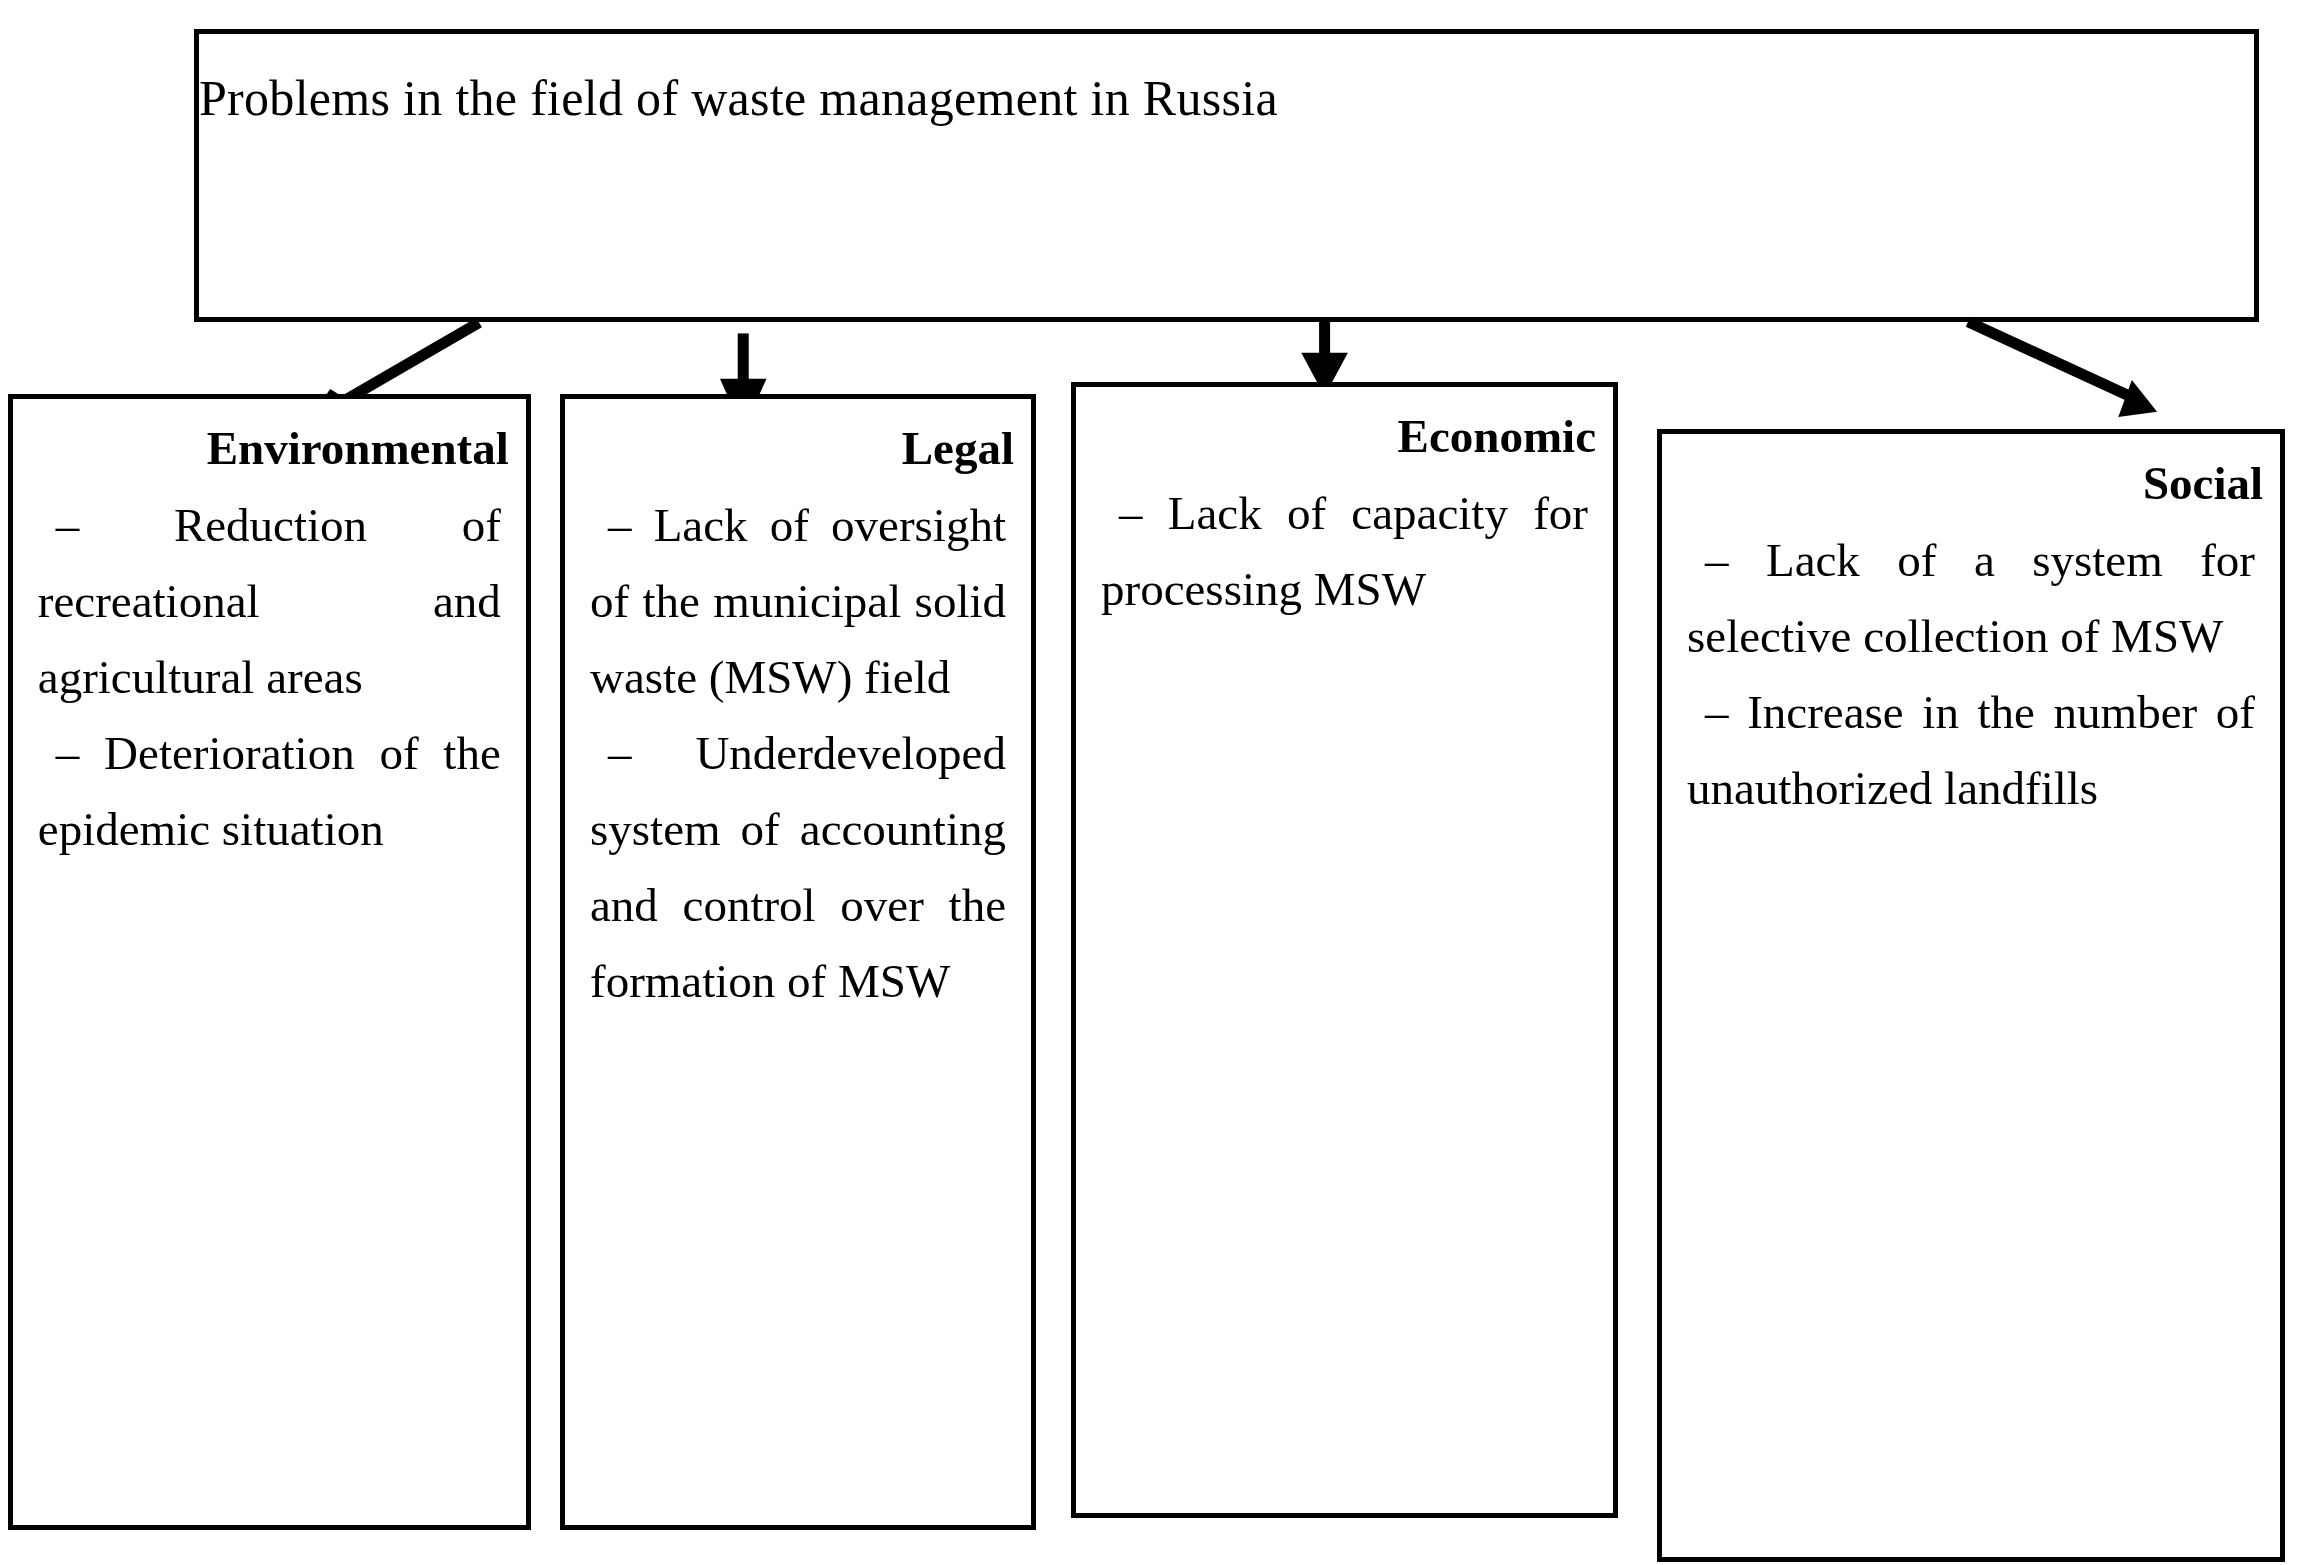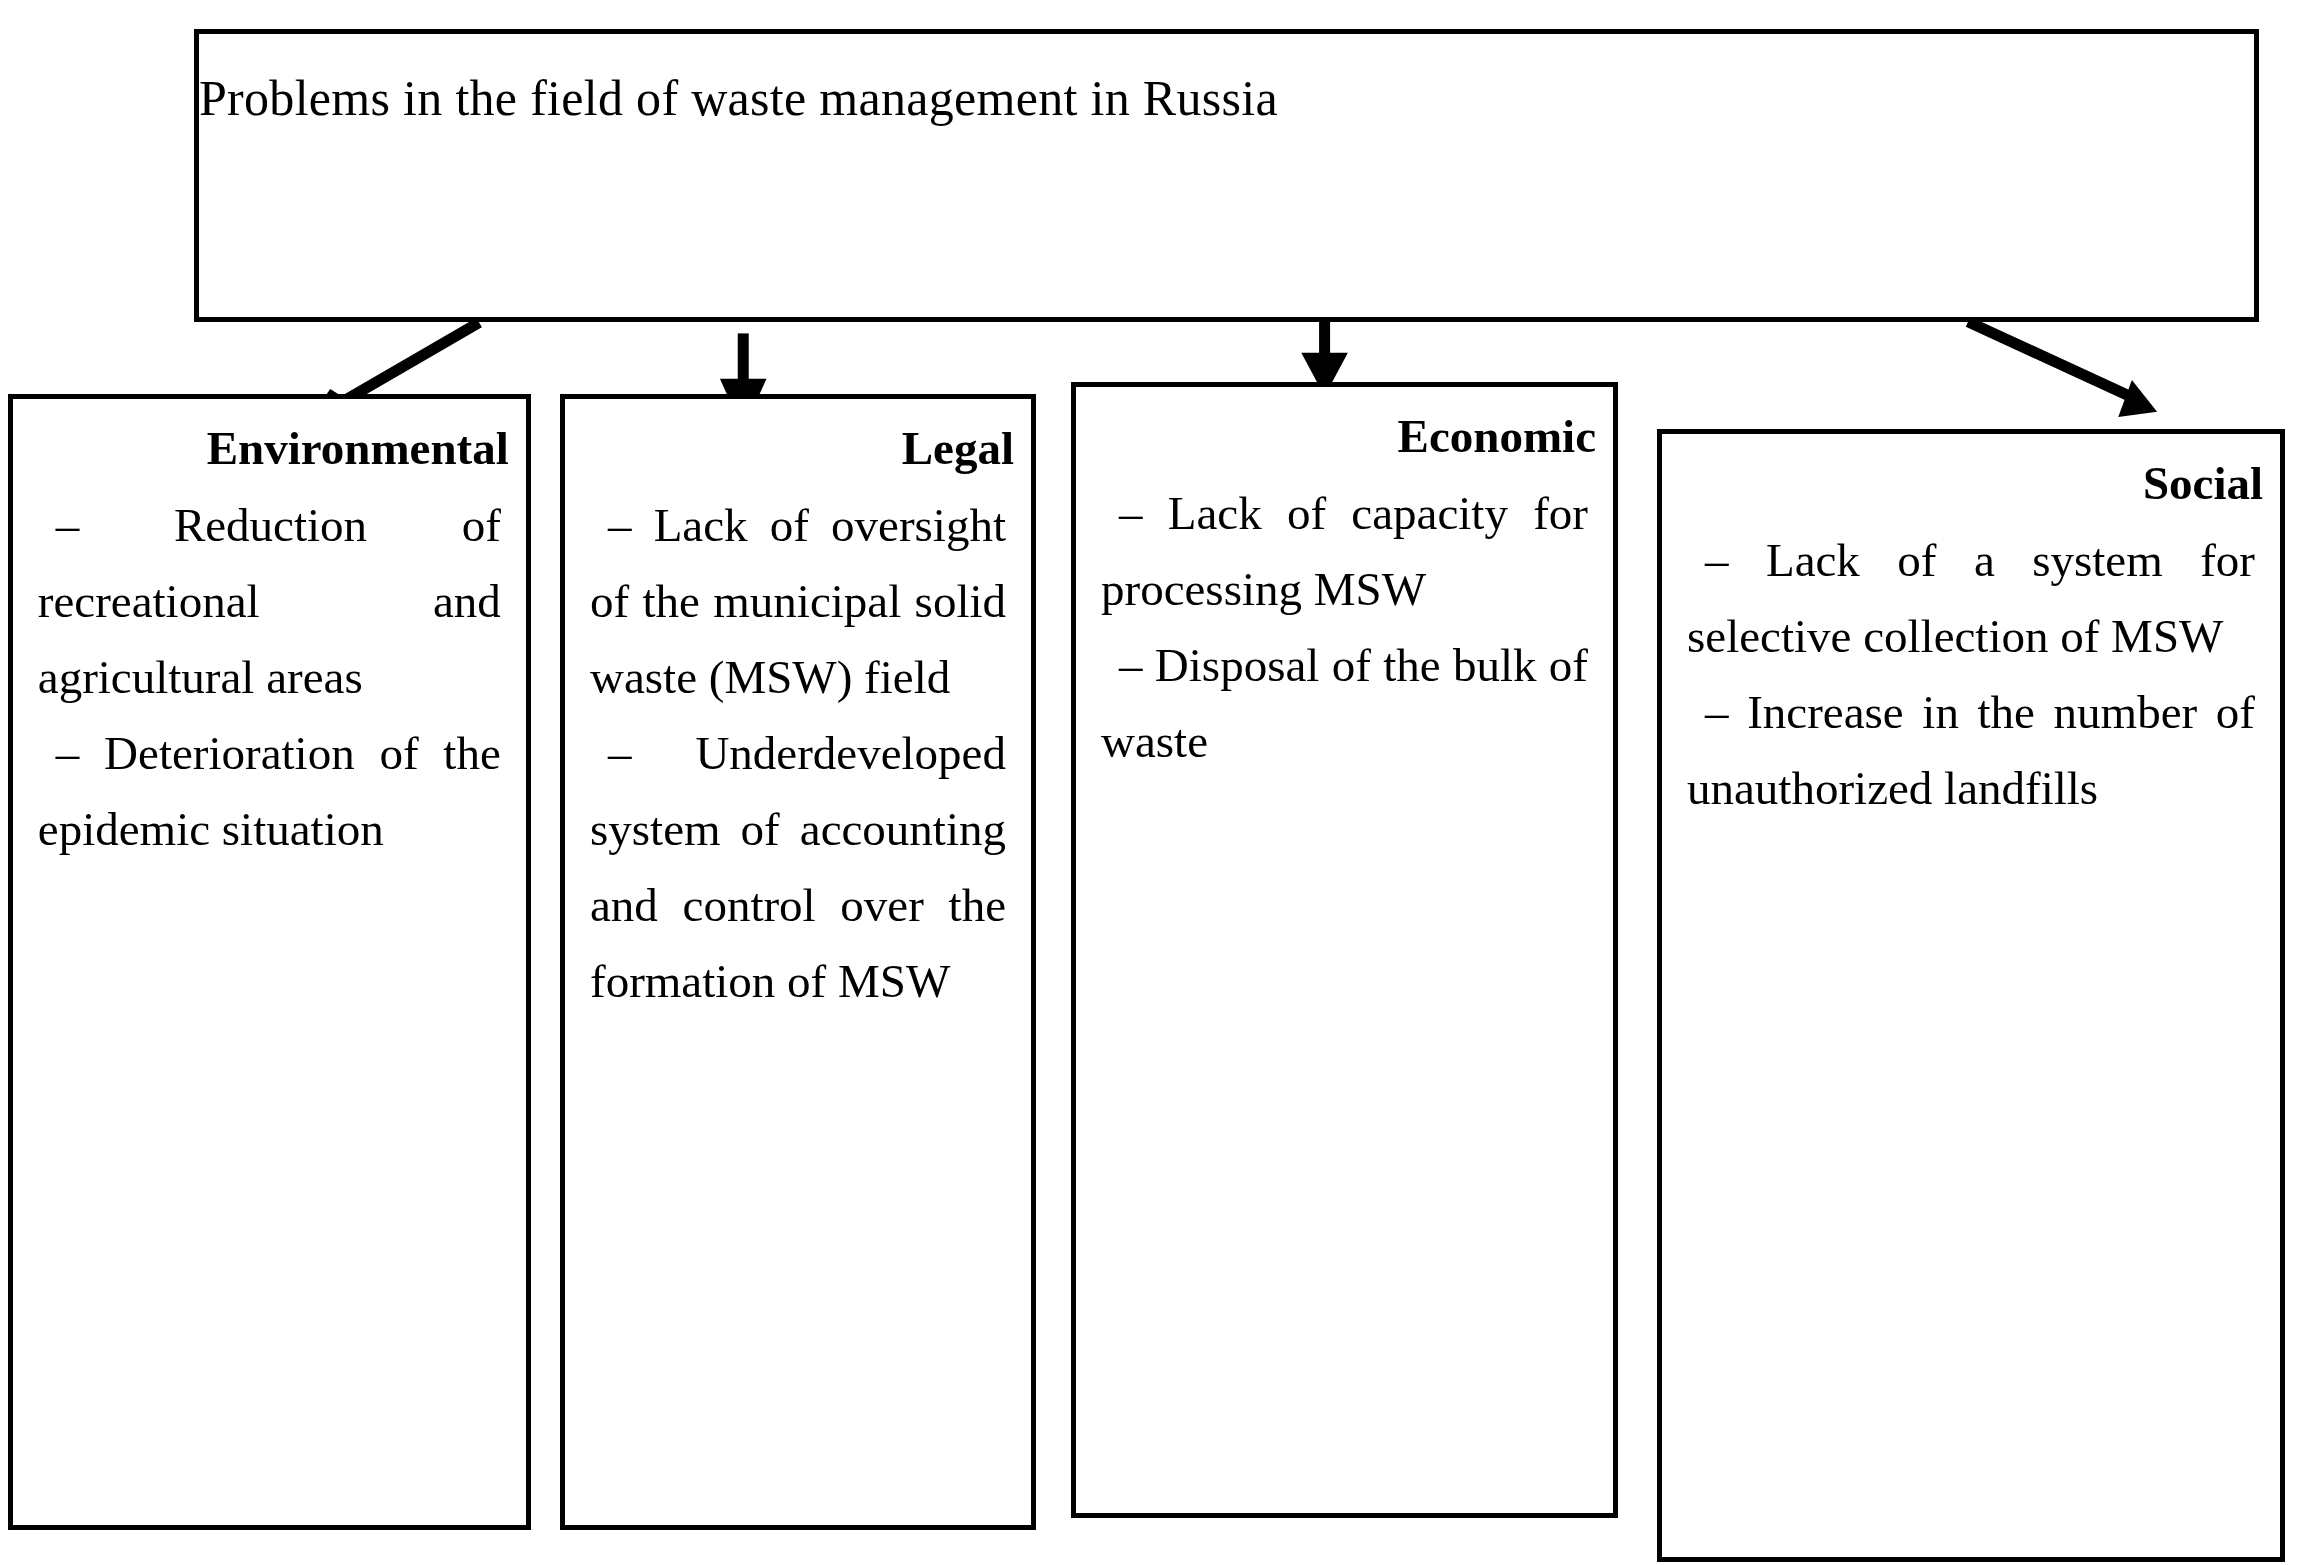--- a/index.html
+++ b/index.html
@@ -141,21 +141,20 @@
         <span class="bullet-item">–  Underdeveloped system of accounting and control over the formation of MSW</span>
       </div>
     </div>
   </div>
 
   <div class="cat-box" id="box-economic">
     <div class="cat-inner">
       <div class="cat-head">Economic</div>
       <div class="cat-body">
         <span class="bullet-item">–  Lack of capacity for processing MSW</span>
-        <span class="bullet-item">–  Disposal of the bulk of waste</span>
       </div>
     </div>
   </div>
 
   <div class="cat-box" id="box-social">
     <div class="cat-inner">
       <div class="cat-head">Social</div>
       <div class="cat-body">
         <span class="bullet-item">–  Lack of a system for selective collection of MSW</span>
         <span class="bullet-item">–  Increase in the number of unauthorized landfills</span>

